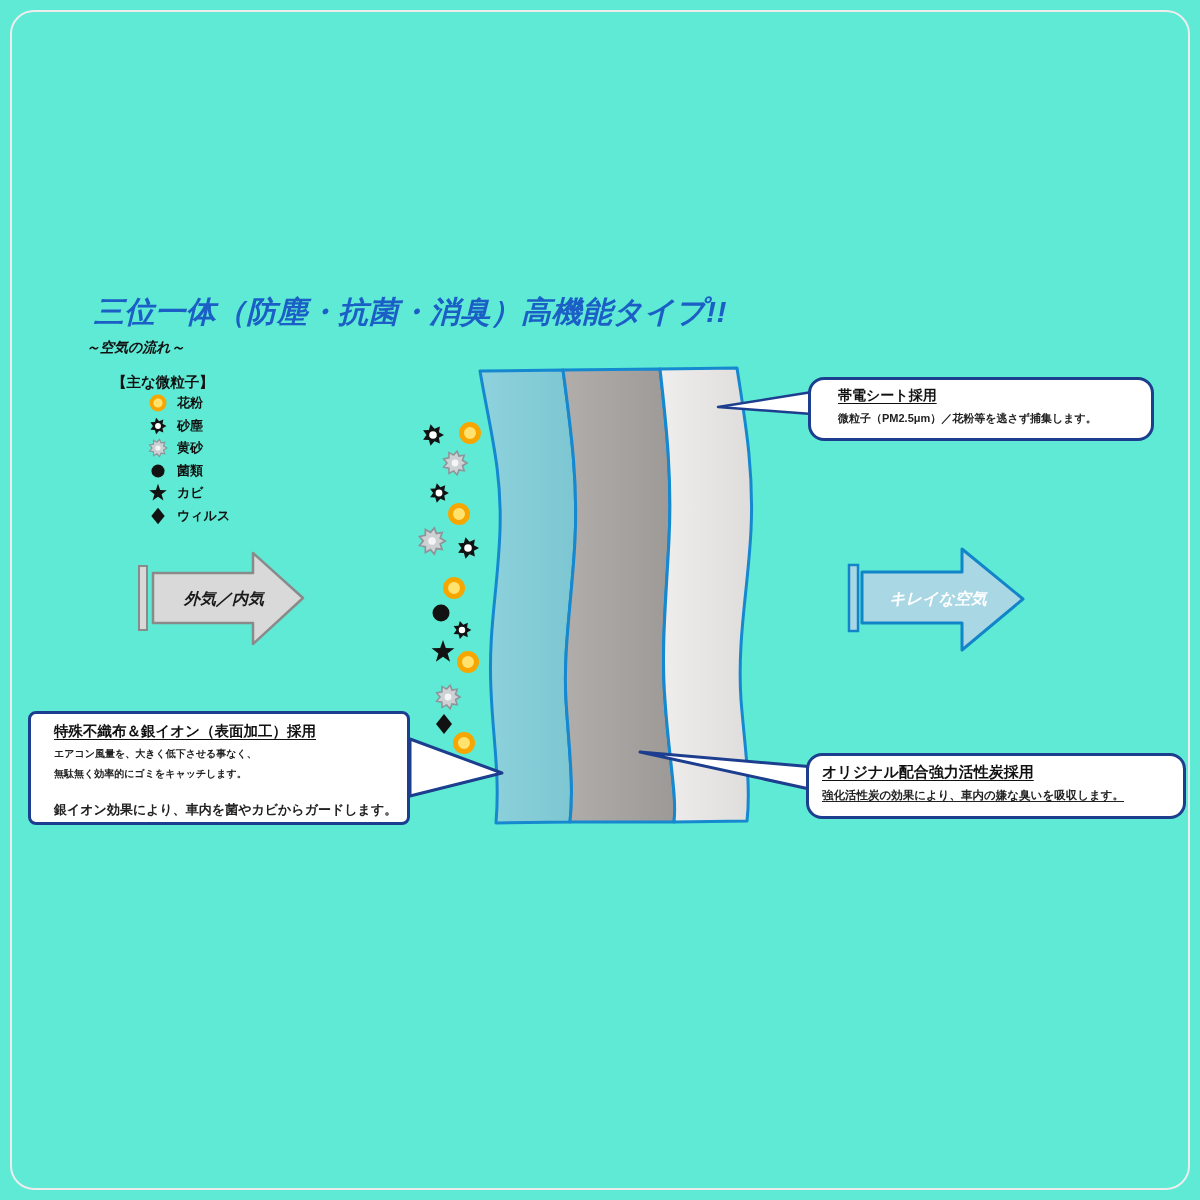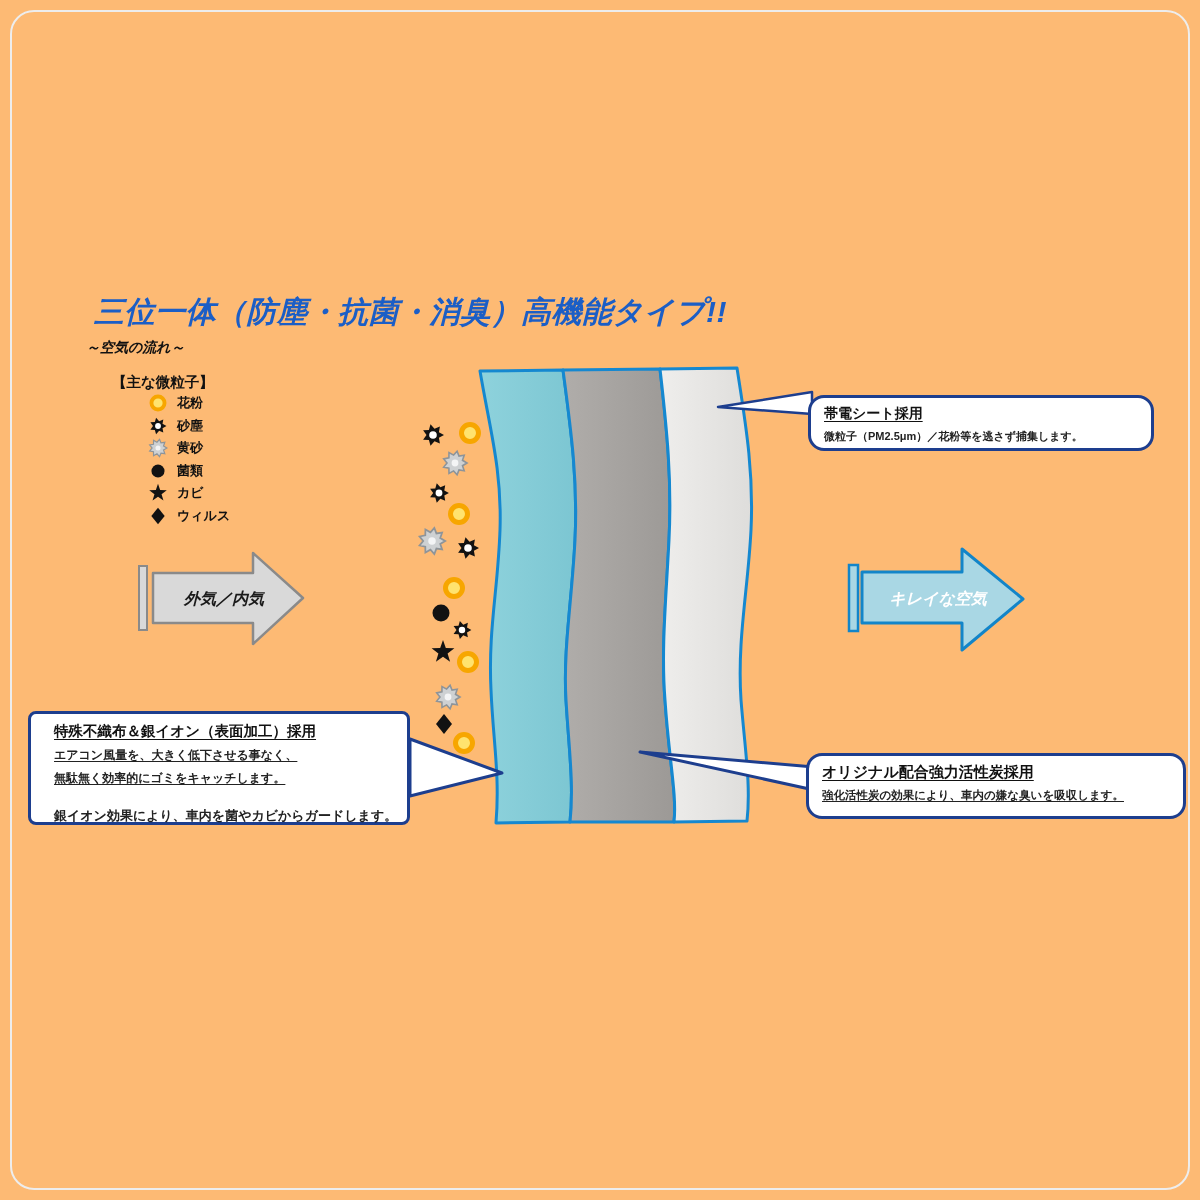--- a/index.html
+++ b/index.html
@@ -1,17 +1,17 @@
 <!DOCTYPE html>
 <html><head>
 <meta charset="utf-8">
 <style>
   html,body { margin:0; padding:0; background:#ffffff; }
   .canvas {
-    position:relative; width:1200px; height:1200px; background:#fdba74;
+    position:relative; width:1200px; height:1200px; background:#5eead4;
     overflow:hidden; font-family:"Liberation Sans",sans-serif;
   }
   .frame { position:absolute; inset:10px; border:2px solid #ededed; border-radius:24px; pointer-events:none; }
 
   .title {
     position:absolute; left:94px; top:292px; margin:0;
     font-size:30px; font-weight:bold; font-style:italic;
     color:#1b5ec6; white-space:nowrap; letter-spacing:0.5px;
   }
   .flow-label {
@@ -28,27 +28,27 @@
   .scene { position:absolute; left:0; top:0; z-index:1; }
 
   .callout {
     position:absolute; z-index:3; background:#ffffff;
     border:3px solid #1d3e8e; border-radius:16px; box-sizing:border-box;
     color:#111;
   }
   .co-title { font-weight:bold; color:#111; text-decoration:underline; text-underline-offset:3px; white-space:nowrap; }
   .co-body  { color:#222; font-weight:600; white-space:nowrap; }
 
-  #co-electro { left:808px; top:395px; width:346px; height:56px; padding:7px 13px; }
+  #co-electro { left:808px; top:377px; width:346px; height:64px; padding:7px 27px; }
   #co-electro .co-title { font-size:14px; }
   #co-electro .co-body  { font-size:11px; margin-top:6px; }
 
   #co-nonwoven { left:28px; top:711px; width:382px; height:114px; padding:8px 23px; border-radius:8px; }
   #co-nonwoven .co-title { font-size:14.5px; }
-  .co-line { font-size:12px; font-weight:bold; color:#222; text-decoration:underline; text-underline-offset:2px; margin-top:6px; white-space:nowrap; }
+  .co-line { font-size:10px; font-weight:bold; color:#222; text-underline-offset:2px; margin-top:6px; white-space:nowrap; }
   .co-line.last { font-size:13px; text-decoration:none; margin-top:20px; }
 
   #co-carbon { left:806px; top:753px; width:380px; height:66px; padding:7px 13px; }
   #co-carbon .co-title { font-size:15px; }
   #co-carbon .co-body  { font-size:11.5px; margin-top:6px; text-decoration:underline; text-underline-offset:2px; }
 
   .arrow-label-dark  { font-family:"Liberation Sans",sans-serif; font-size:16px; font-weight:bold; font-style:italic; fill:#1a1a1a; }
   .arrow-label-light { font-family:"Liberation Sans",sans-serif; font-size:16px; font-weight:bold; font-style:italic; fill:#ffffff; }
 </style>
 </head>

